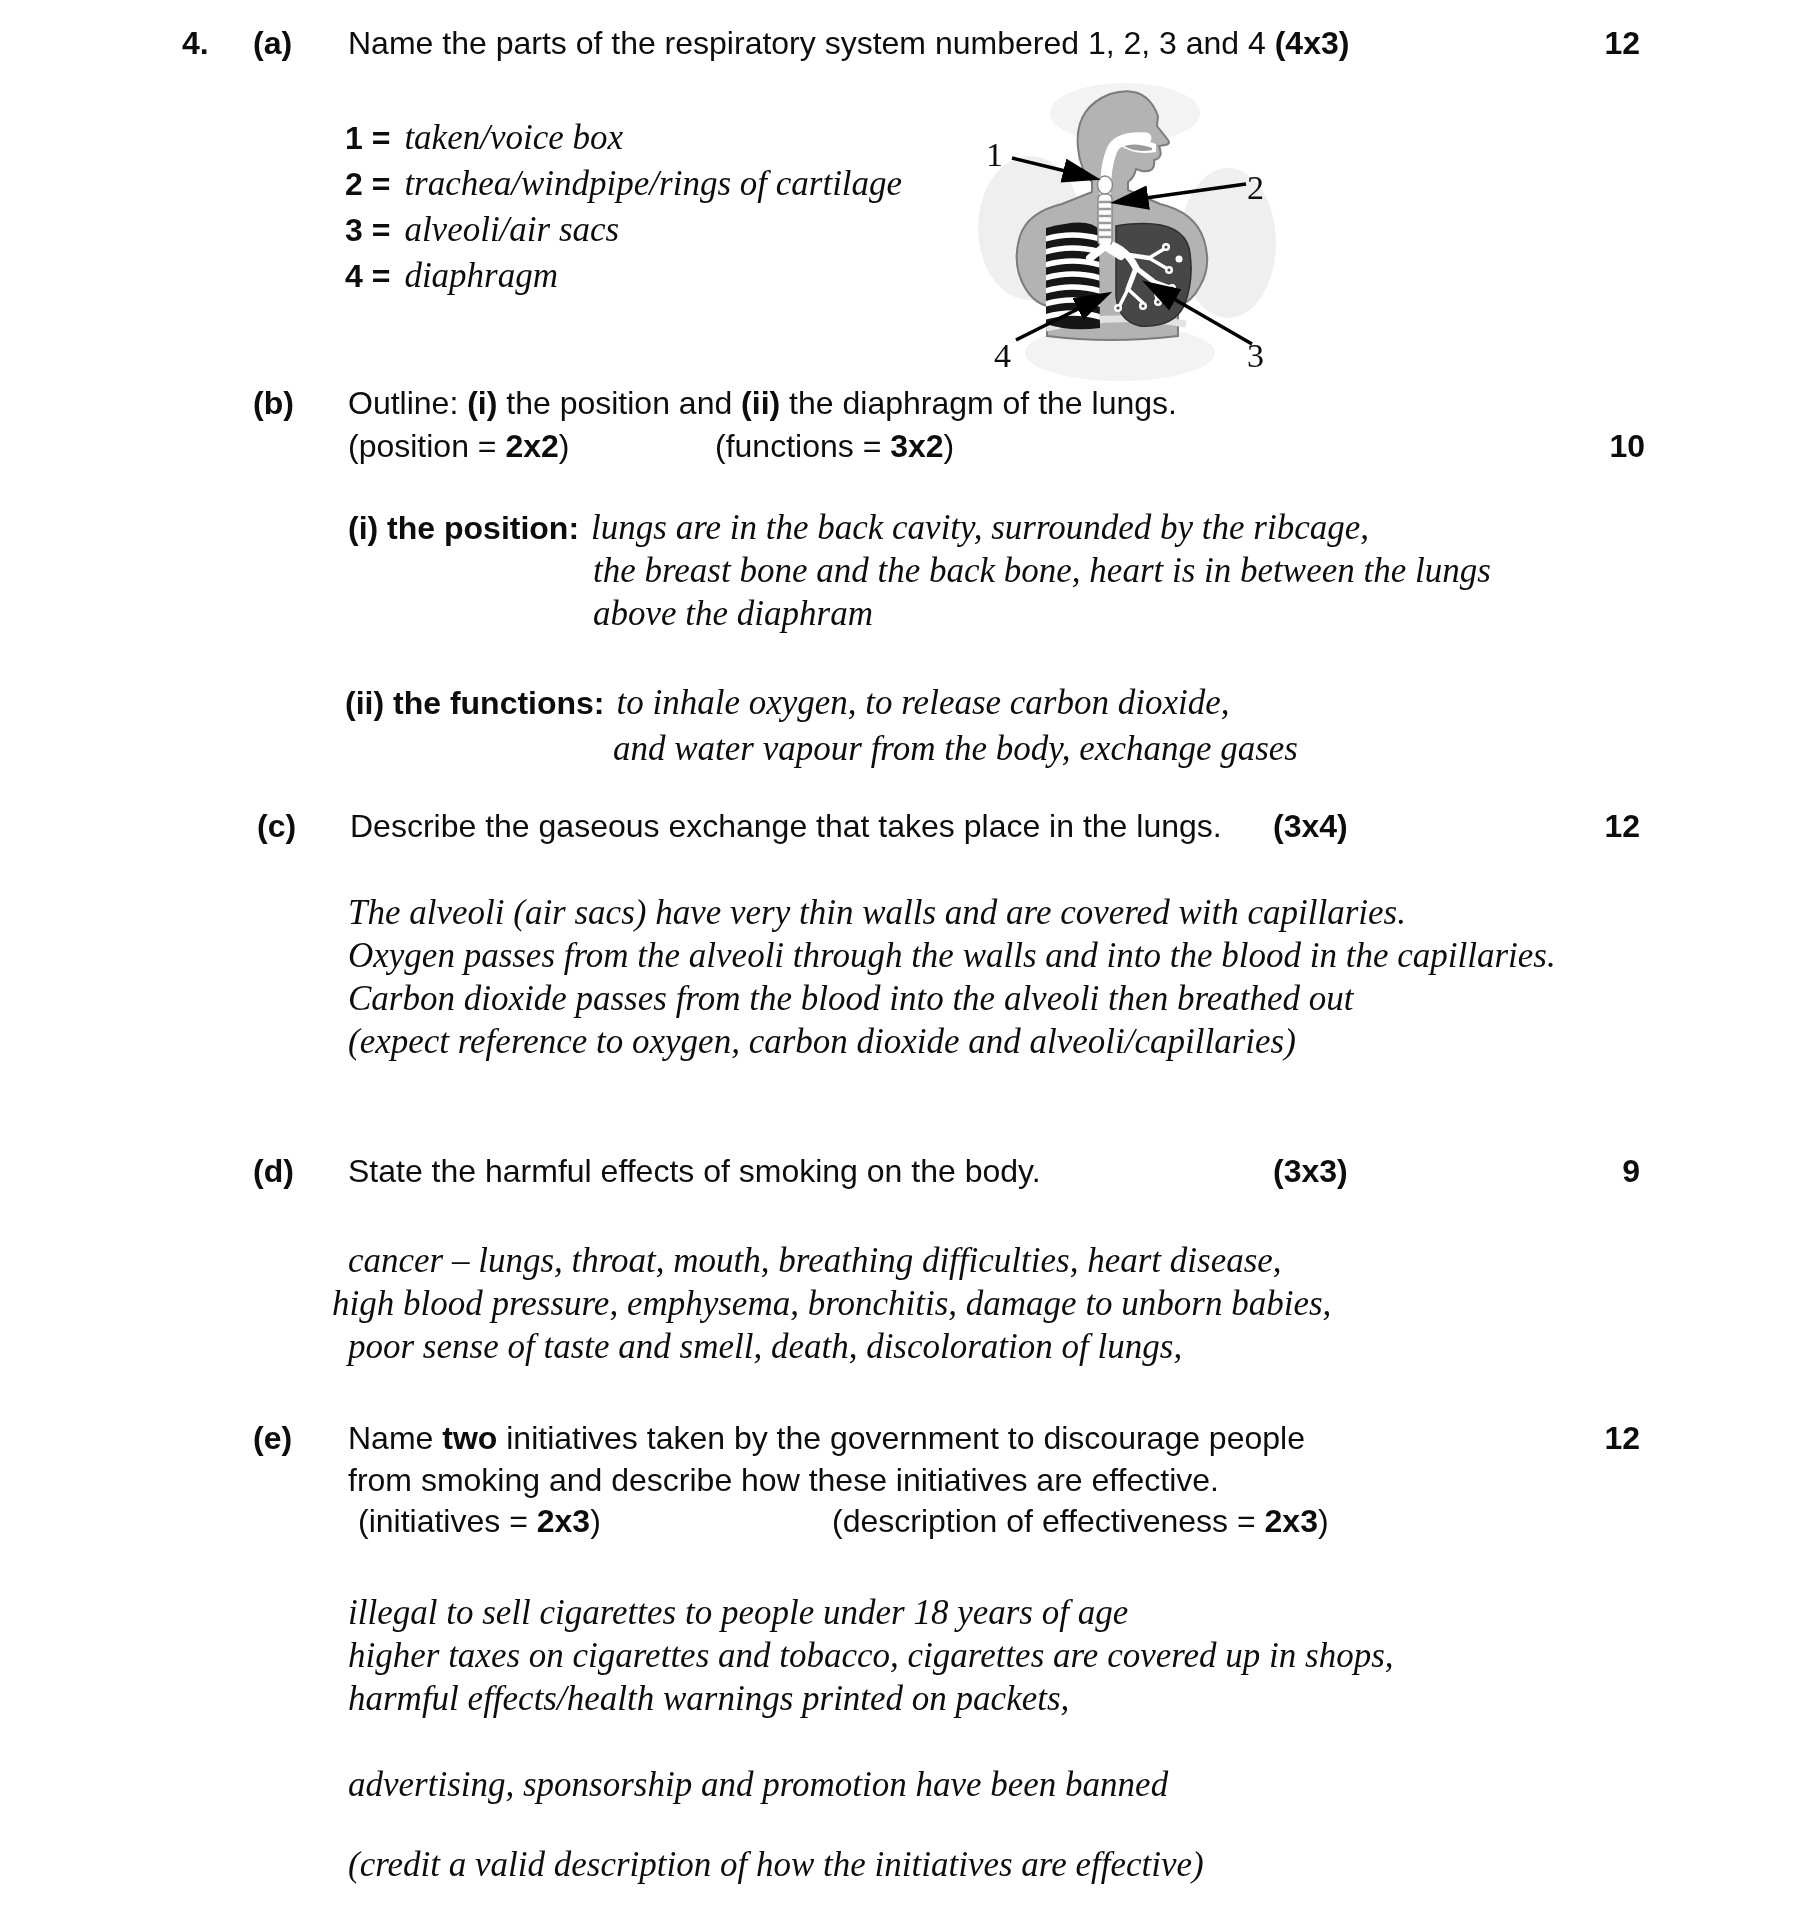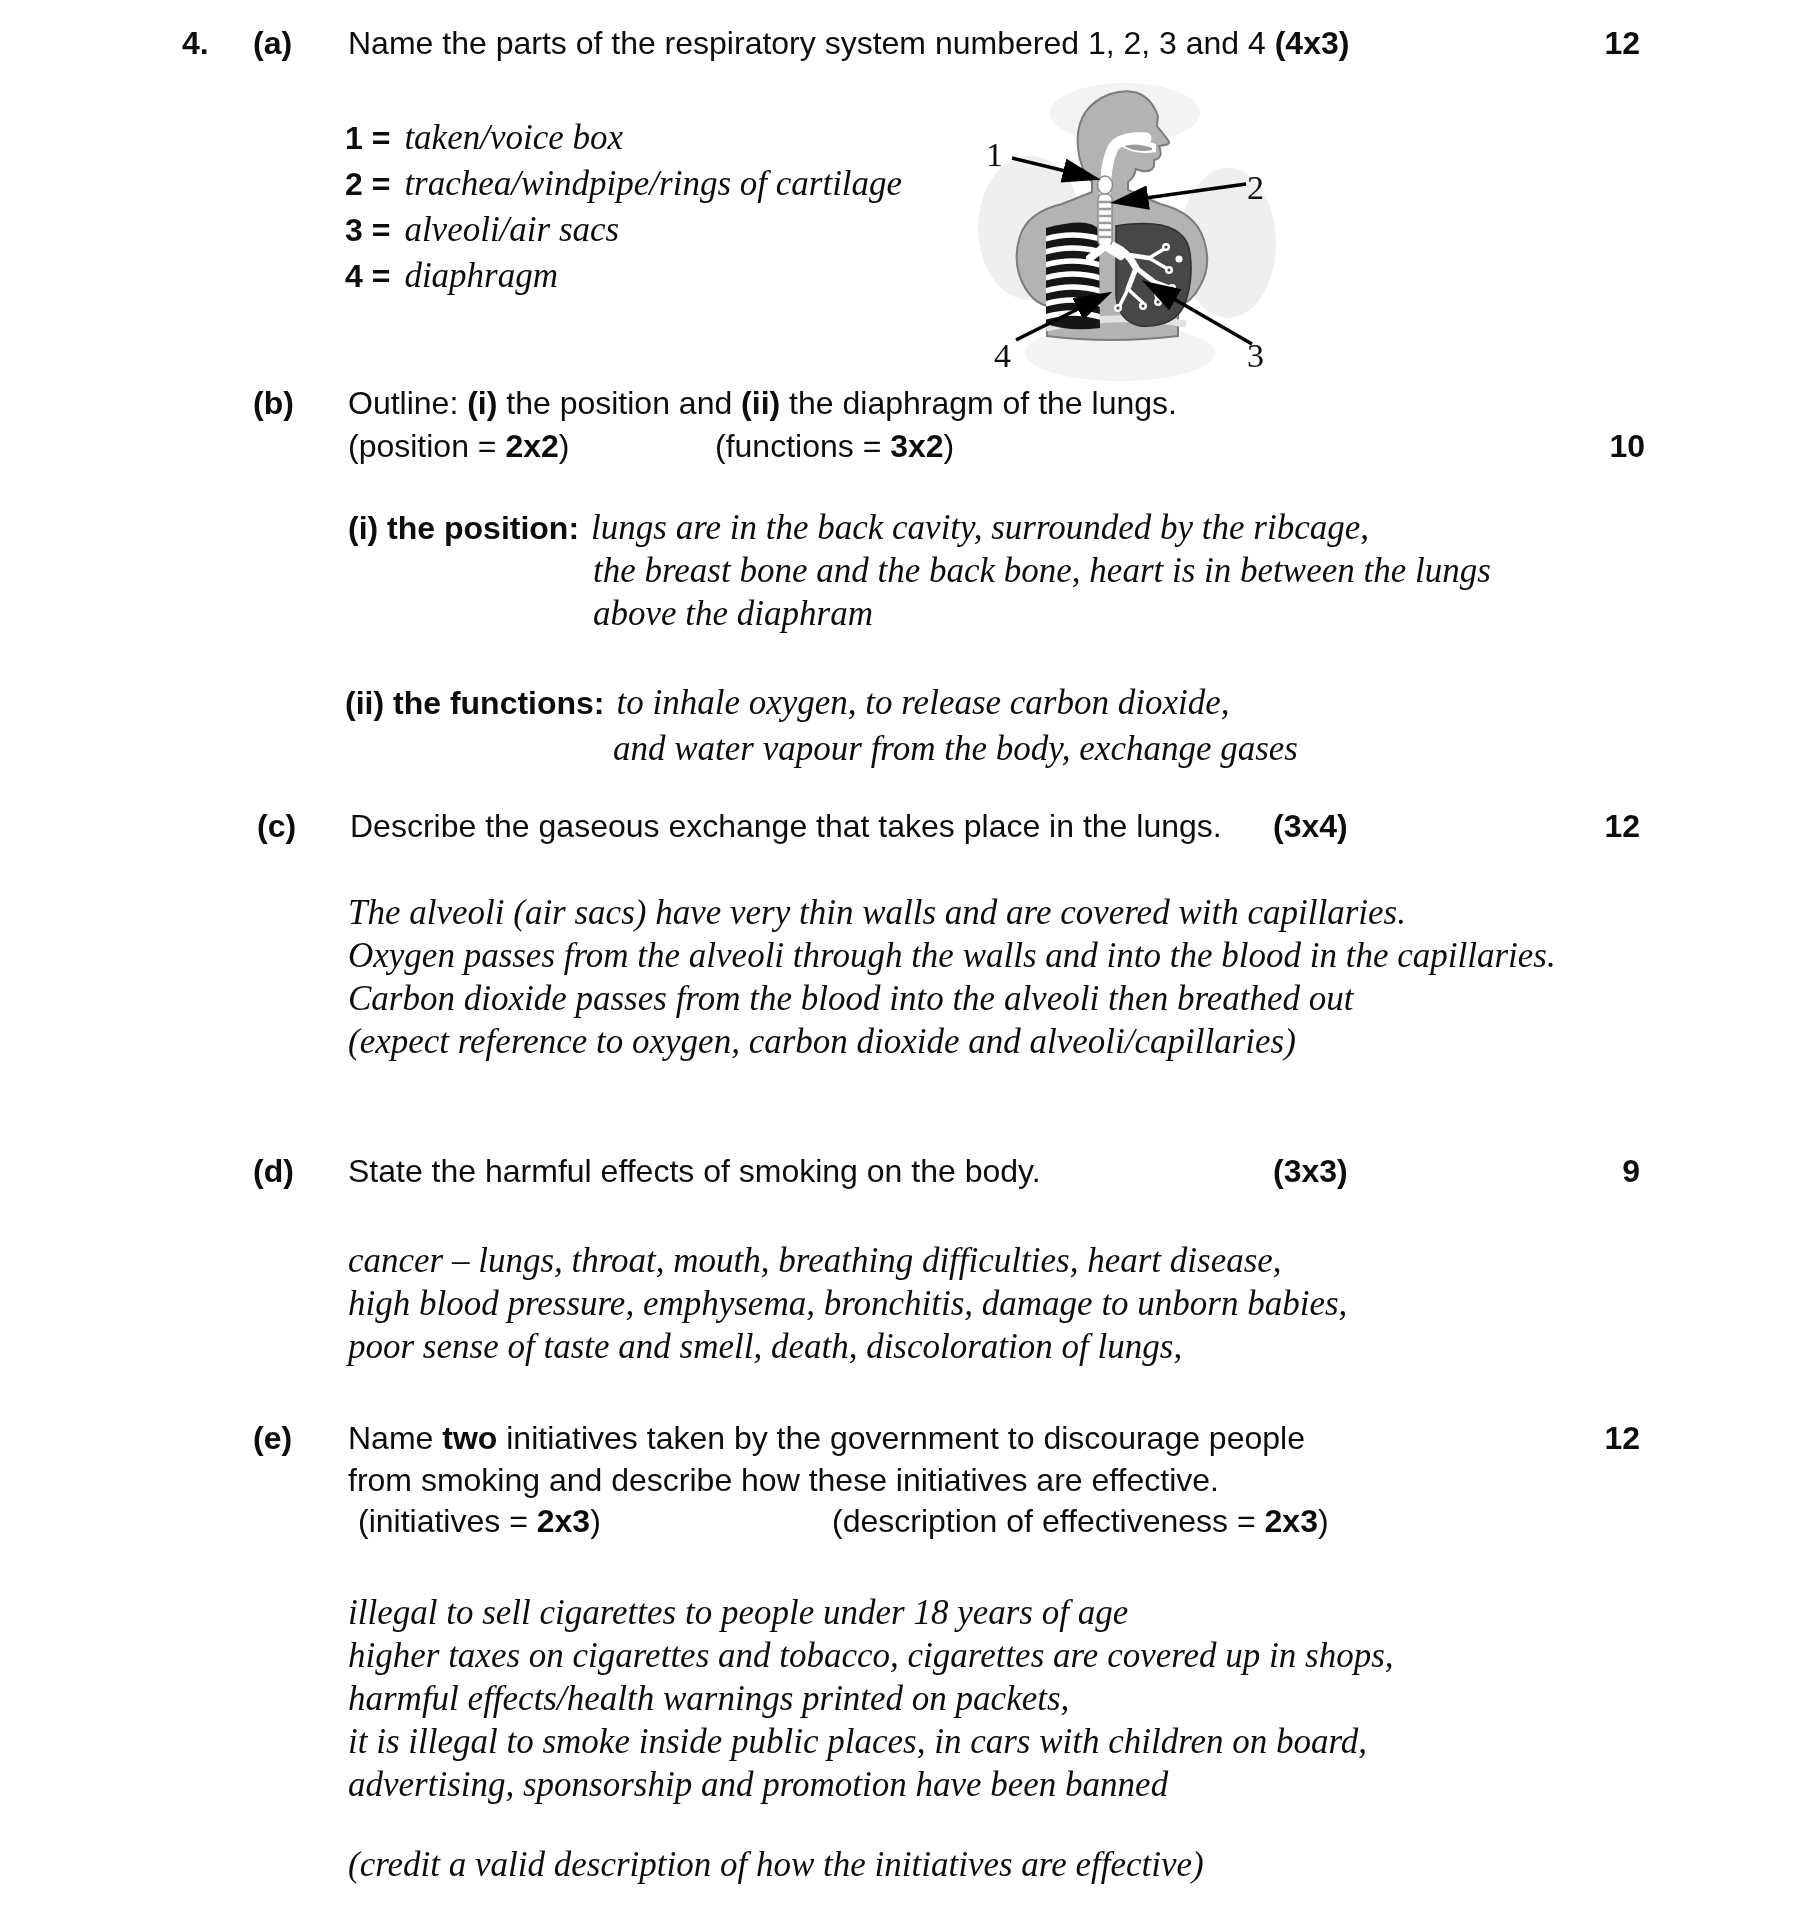--- a/index.html
+++ b/index.html
@@ -174,37 +174,36 @@
   <div class="line ser" style="left:348px;top:936px;">Oxygen passes from the alveoli through the walls and into the blood in the capillaries.</div>
   <div class="line ser" style="left:348px;top:979px;">Carbon dioxide passes from the blood into the alveoli then breathed out</div>
   <div class="line ser" style="left:348px;top:1022px;">(expect reference to oxygen, carbon dioxide and alveoli/capillaries)</div>
 
   <div class="line sans b" style="left:253px;top:1153px;">(d)</div>
   <div class="line sans" style="left:348px;top:1153px;">State the harmful effects of smoking on the body.</div>
   <div class="line sans b" style="left:1273px;top:1153px;">(3x3)</div>
   <div class="mark" style="right:178px;top:1153px;">9</div>
 
   <div class="line ser" style="left:348px;top:1241px;">cancer – lungs, throat, mouth, breathing difficulties, heart disease,</div>
-  <div class="line ser" style="left:348px;top:1284px;">high blood pressure, emphysema, bronchitis, damage to unborn babies,</div>
+  <div class="line ser" style="left:332px;top:1284px;">high blood pressure, emphysema, bronchitis, damage to unborn babies,</div>
   <div class="line ser" style="left:348px;top:1327px;">poor sense of taste and smell, death, discoloration of lungs,</div>
 
   <div class="line sans b" style="left:253px;top:1420px;">(e)</div>
   <div class="line sans" style="left:348px;top:1420px;">
     <span>Name </span><span class="b">two</span><span> initiatives taken by the government to discourage people</span>
   </div>
   <div class="mark" style="right:178px;top:1420px;">12</div>
   <div class="line sans" style="left:348px;top:1462px;">from smoking and describe how these initiatives are effective.</div>
   <div class="line sans" style="left:358px;top:1503px;">
     <span>(initiatives = </span><span class="b">2x3</span><span>)</span>
   </div>
   <div class="line sans" style="left:832px;top:1503px;">
     <span>(description of effectiveness = </span><span class="b">2x3</span><span>)</span>
   </div>
 
   <div class="line ser" style="left:348px;top:1593px;">illegal to sell cigarettes to people under 18 years of age</div>
   <div class="line ser" style="left:348px;top:1636px;">higher taxes on cigarettes and tobacco, cigarettes are covered up in shops,</div>
   <div class="line ser" style="left:348px;top:1679px;">harmful effects/health  warnings printed on packets,</div>
-  <div class="line ser" style="left:348px;top:1722px;">it is illegal to smoke inside public places, in cars with children on board,</div>
   <div class="line ser" style="left:348px;top:1765px;">advertising, sponsorship and promotion have been banned</div>
 
   <div class="line ser" style="left:348px;top:1845px;">(credit a valid description of how the initiatives are effective)</div>
 
 </div>
 
 </body></html>

